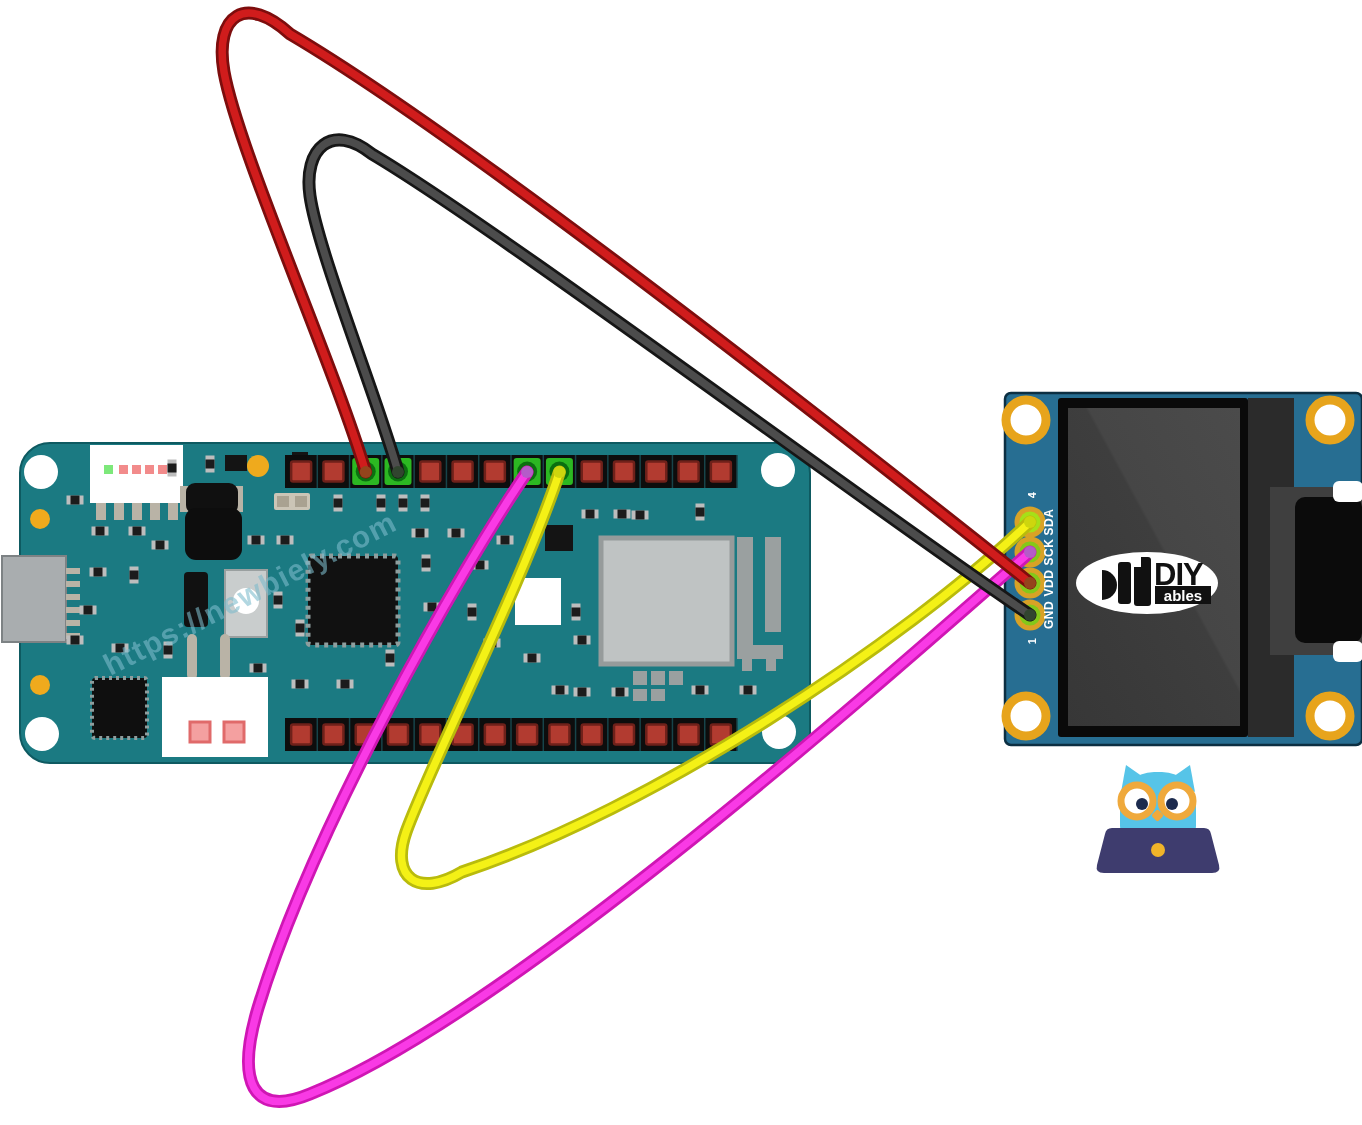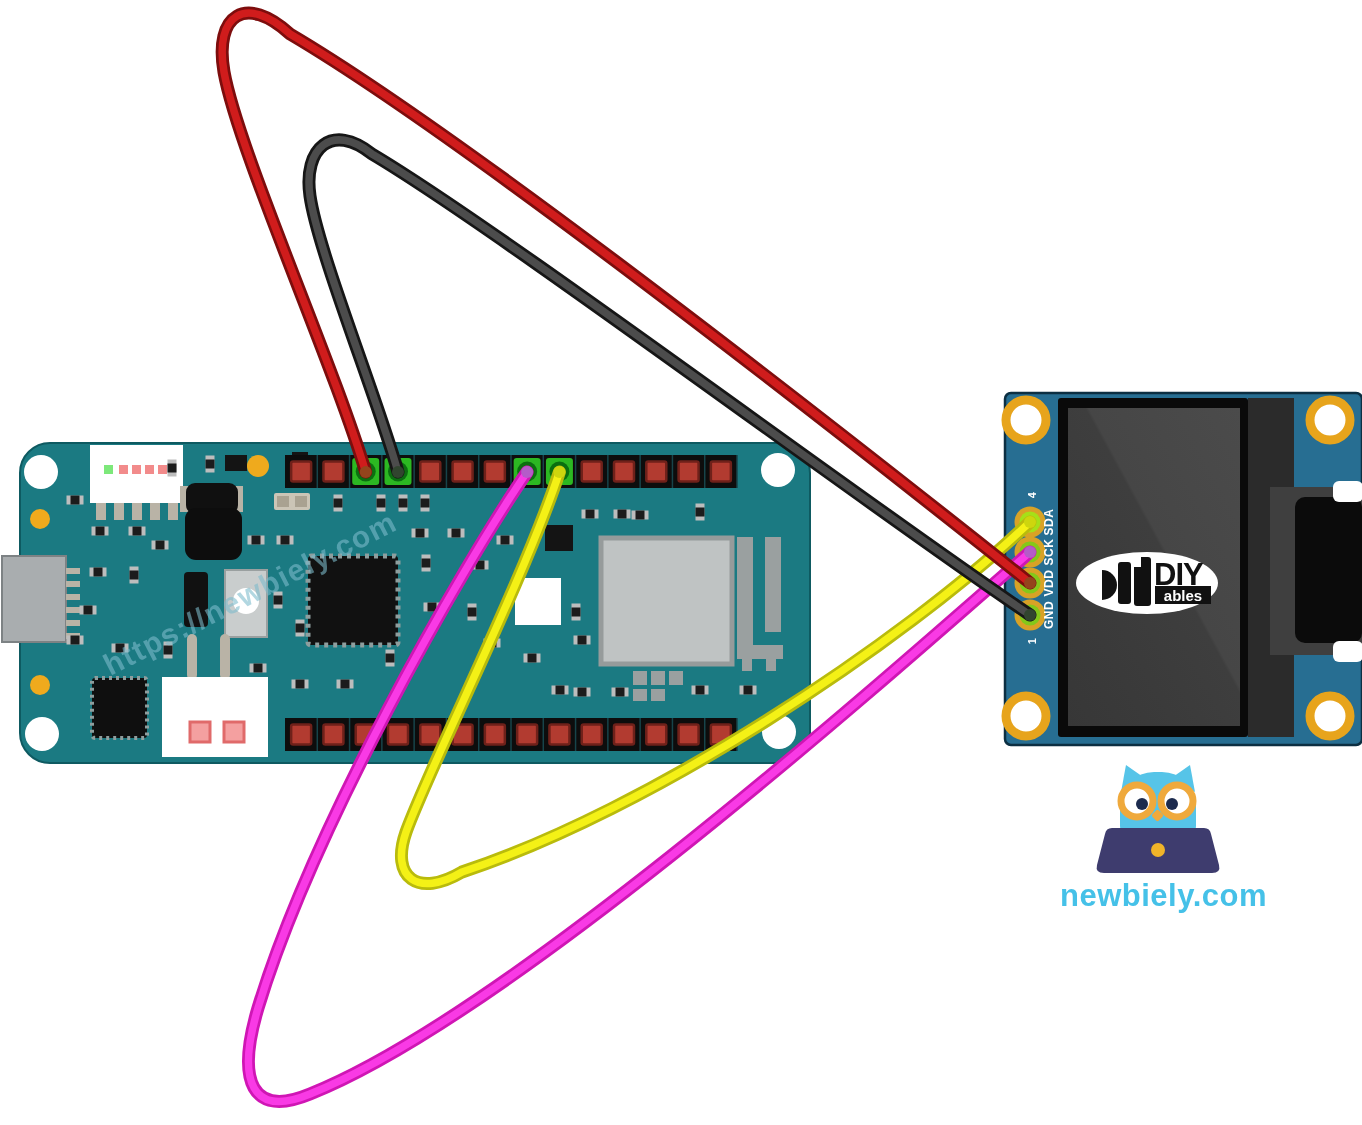--- a/index.html
+++ b/index.html
@@ -367,14 +367,13 @@
 
   <div id="oled-labels">
       <div class="oled-label" style="left: 1049px; top: 522px;">SDA</div>
       <div class="oled-label oled-num" style="left: 1032px; top: 495px;">4</div>
       <div class="oled-label" style="left: 1049px; top: 552px;">SCK</div>
       <div class="oled-label" style="left: 1049px; top: 583px;">VDD</div>
       <div class="oled-label" style="left: 1049px; top: 615px;">GND</div>
       <div class="oled-label oled-num" style="left: 1032px; top: 641px;">1</div>
     </div>
 
-  <div id="site-name" style="color: rgb(69, 193, 232);">newbiely.com</div>
 </div>
 
 </body></html>

